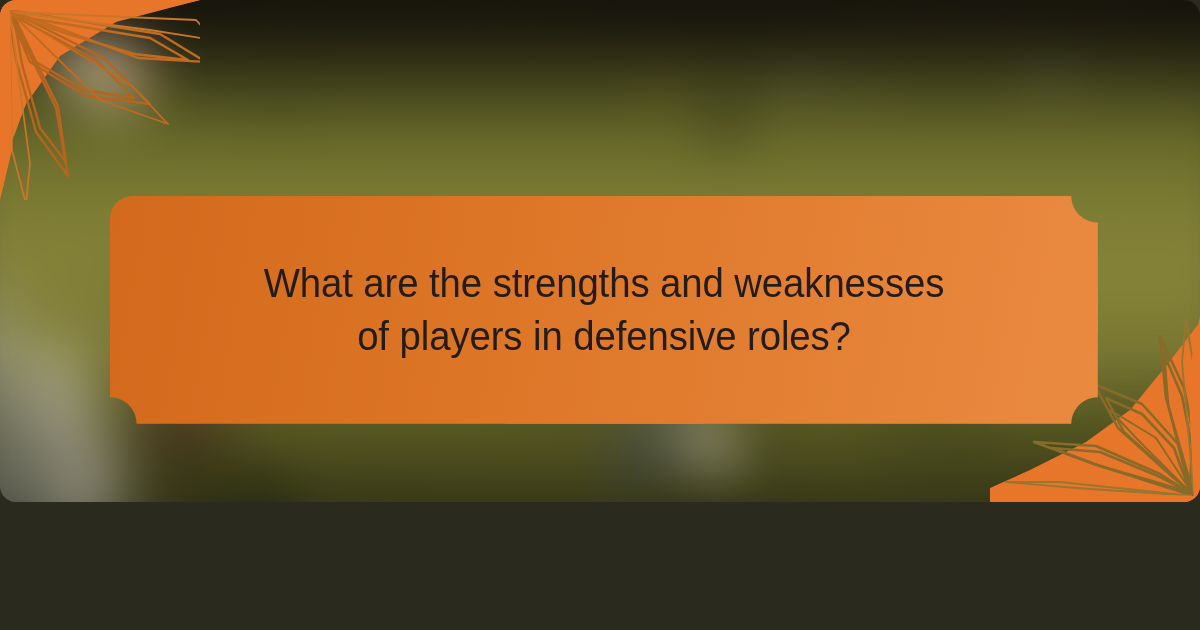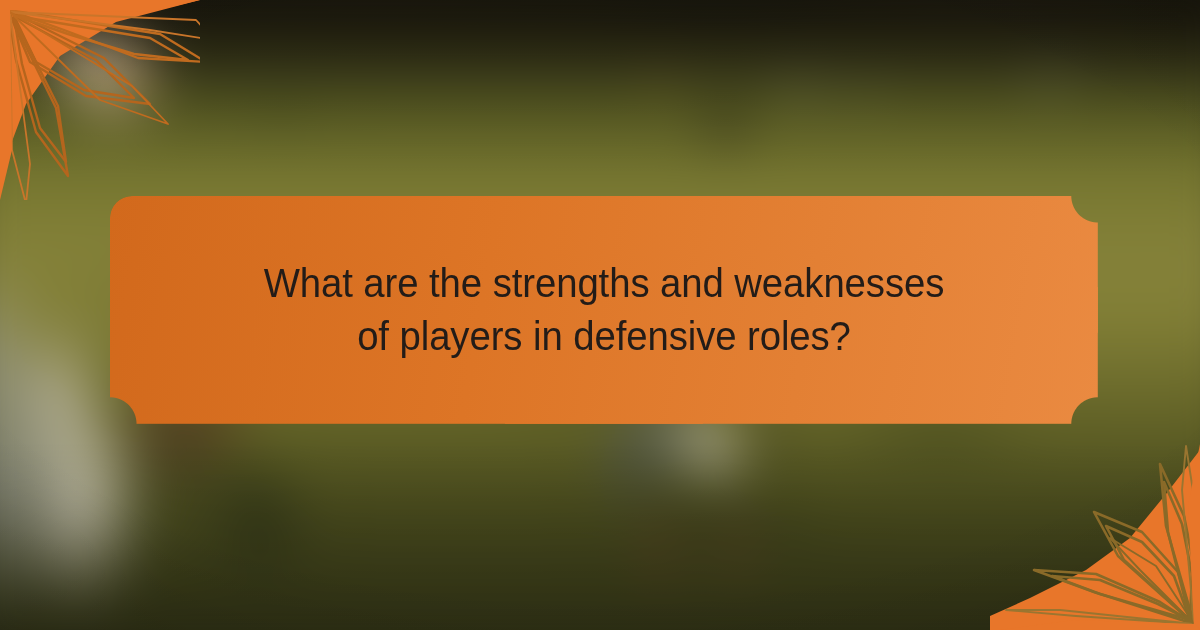--- a/index.html
+++ b/index.html
@@ -8,22 +8,23 @@
   html, body {
     width:1200px; height:630px;
     overflow:hidden;
     background:#2b2a1e;
     font-family:"Liberation Sans", sans-serif;
   }
 
   #canvas {
     position:relative;
     width:1200px;
-    height:630px;
+    height:502px;
     overflow:hidden;
+    border-radius:16px;
   }
 
   
   .bg-photo {
     position:absolute;
     inset:-40px;
     overflow:hidden;
   }
   .bg-layer { position:absolute; inset:0; }
 

